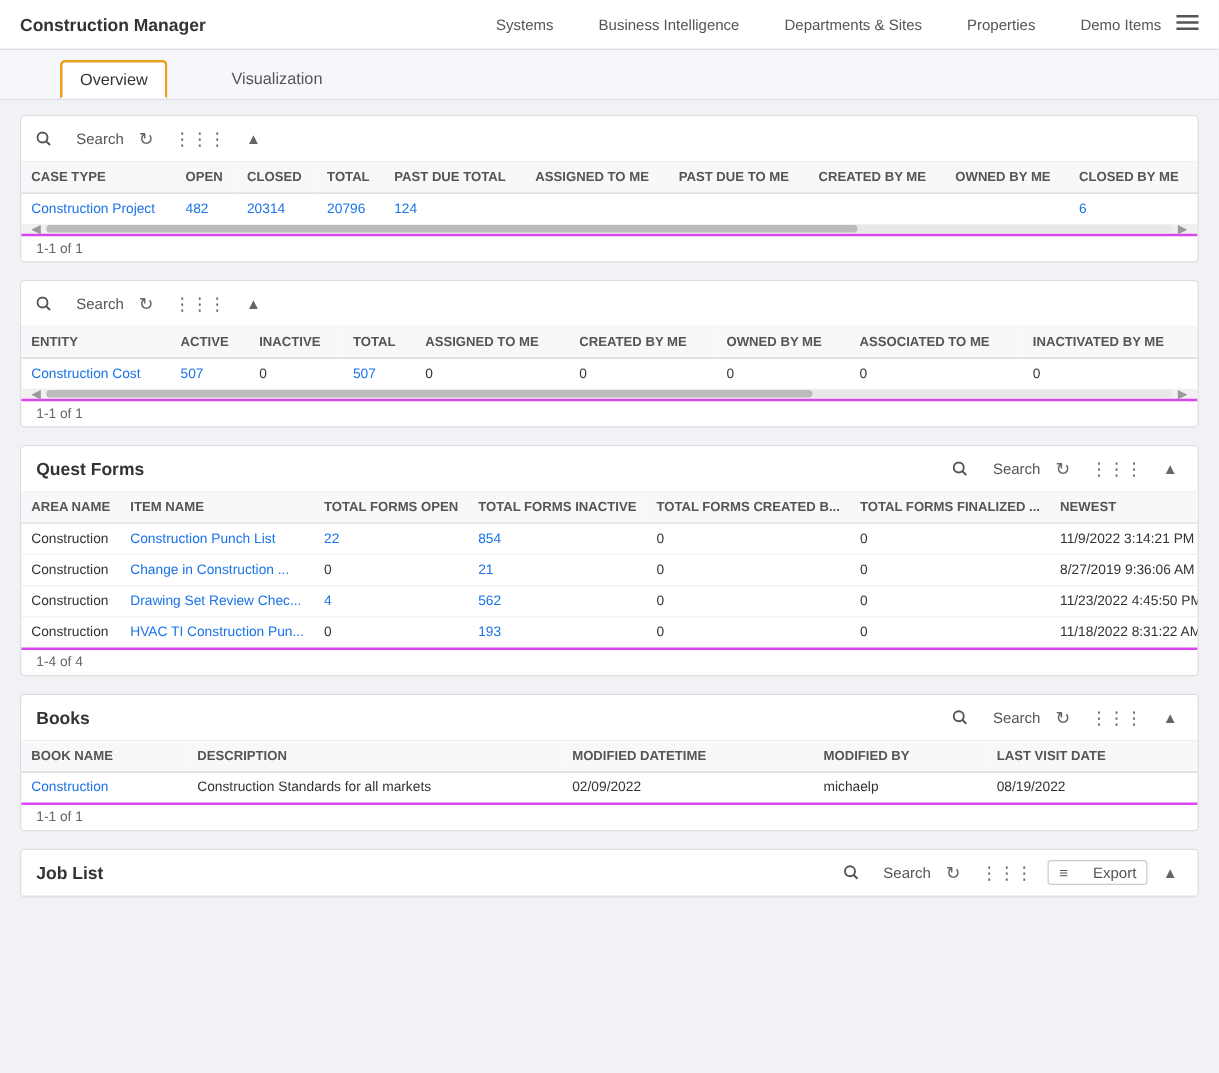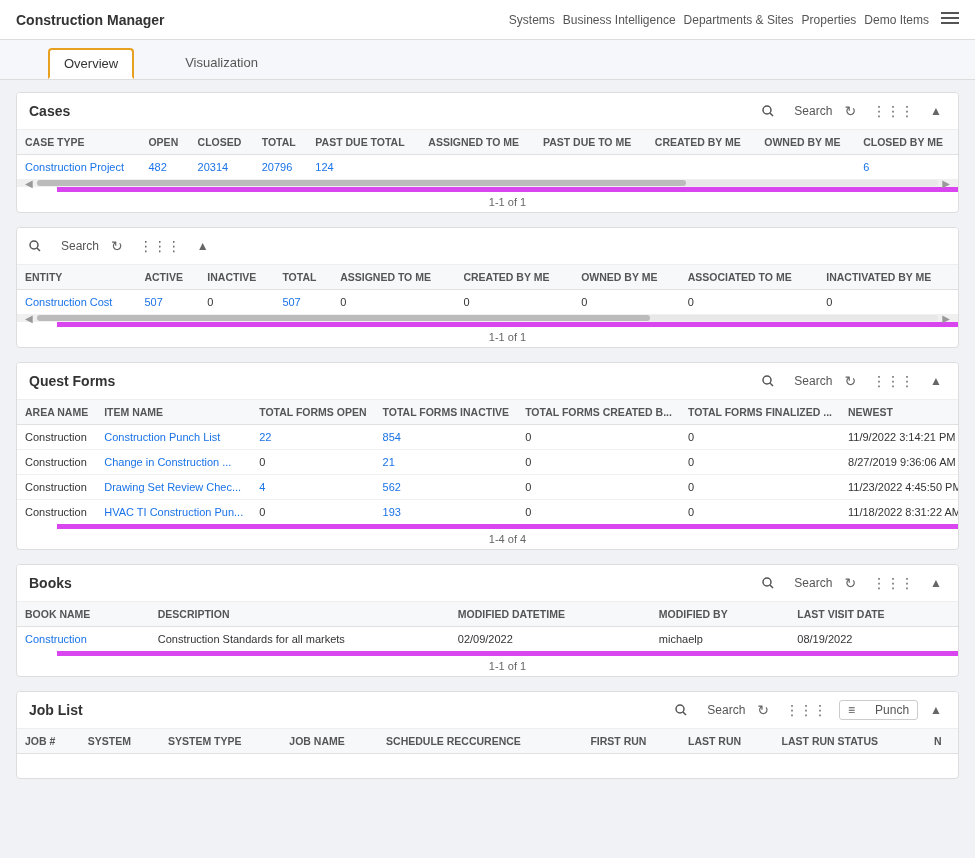--- a/index.html
+++ b/index.html
@@ -1,21 +1,21 @@
 <!DOCTYPE html>
 <html><head>
   <meta charset="utf-8">
   <style>
     * { box-sizing: border-box; margin: 0; padding: 0; }
     body { font-family: Arial, sans-serif; font-size: 12px; background: #f0f2f5; color: #333; width: 975px; min-height: 858px; }
 
     
     .top-nav { background: #fff; border-bottom: 1px solid #ddd; display: flex; align-items: center; padding: 0 16px; height: 40px; }
     .app-title { font-size: 14px; font-weight: bold; color: #333; margin-right: auto; text-align: center; }
-    .nav-links { display: flex; gap: 8px; }
+    .nav-links { display: flex; gap: 36px; }
     .nav-link { color: #555; font-size: 12px; cursor: pointer; text-decoration: none; }
     .nav-icon { margin-left: 12px; cursor: pointer; }
 
     
     .tabs-bar { background: #f5f7fa; border-bottom: 1px solid #ddd; padding: 8px 16px 0; display: flex; gap: 4px; }
     .tab { padding: 6px 14px; font-size: 13px; cursor: pointer; border: 1px solid transparent; border-radius: 4px 4px 0 0; background: transparent; color: #555; margin-left: 32px; }
     .tab.active { border: 2px solid #e8a020; background: #fff; color: #333; font-weight: 500; border-bottom-color: #fff; }
 
     
     .main { padding: 12px 16px; background: #f0f2f5; }
@@ -32,21 +32,21 @@
 
     
     .data-table { width: 100%; border-collapse: collapse; font-size: 11px; }
     .data-table thead tr { background: #f7f8fa; }
     .data-table th { padding: 6px 8px; text-align: left; font-weight: 600; color: #555; border-bottom: 1px solid #e0e0e0; white-space: nowrap; font-size: 10.5px; }
     .data-table td { padding: 6px 8px; border-bottom: 1px solid #f0f0f0; color: #333; white-space: nowrap; }
     .data-table tr:last-child td { border-bottom: none; }
     .data-table a, .link { color: #1a73e8; text-decoration: none; cursor: pointer; }
 
     
-    .table-footer { text-align: center; padding: 4px 12px; font-size: 11px; color: #666; border-top: 5px solid #d946ef; margin-left: 40px; }
+    .table-footer { text-align: left; padding: 4px 12px; font-size: 11px; color: #666; border-top: 2px solid #d946ef; }
 
     
     .scroll-area { overflow-x: auto; }
     .scroll-indicator { height: 8px; background: #f0f0f0; margin: 0; display: flex; align-items: center; padding: 0 8px; }
   </style>
 </head>
 <body>
 
 <div class="top-nav">
   <span class="app-title">Construction Manager</span>
@@ -68,21 +68,20 @@
 
 <div class="tabs-bar">
   <div class="tab active">Overview</div>
   <div class="tab">Visualization</div>
 </div>
 
 <div class="main">
 
   <div class="section-card">
     <div class="section-header">
-      <span class="section-title">Cases</span>
       <div class="section-controls">
         <button class="search-btn">
           <svg viewBox="0 0 12 12" fill="none">
               <circle cx="5" cy="5" r="4" stroke="#555" stroke-width="1.5"></circle>
               <line x1="8" y1="8" x2="11" y2="11" stroke="#555" stroke-width="1.5"></line>
             </svg>
           <span>Search</span>
         </button>
         <button class="ctrl-btn">↻</button>
         <button class="ctrl-btn">⋮⋮⋮</button>
@@ -312,40 +311,20 @@
           <svg viewBox="0 0 12 12" fill="none">
               <circle cx="5" cy="5" r="4" stroke="#555" stroke-width="1.5"></circle>
               <line x1="8" y1="8" x2="11" y2="11" stroke="#555" stroke-width="1.5"></line>
             </svg>
           <span>Search</span>
         </button>
         <button class="ctrl-btn">↻</button>
         <button class="ctrl-btn">⋮⋮⋮</button>
         <button class="search-btn" style="border:1px solid #ccc;padding:2px 8px;border-radius:3px;">
           <span>≡</span>
-          <span>Punch</span>
-        </button>
-        <button class="chevron-btn">▲</button>
-      </div>
-    </div>
-    <table class="data-table">
-      <thead>
-        <tr>
-          <th>JOB #</th>
-          <th>SYSTEM</th>
-          <th>SYSTEM TYPE</th>
-          <th>JOB NAME</th>
-          <th>SCHEDULE RECCURENCE</th>
-          <th>FIRST RUN</th>
-          <th>LAST RUN</th>
-          <th>LAST RUN STATUS</th>
-          <th>N</th>
-        </tr>
-      </thead>
-      <tbody>
-        <tr>
-          <td colspan="9" style="text-align:center;padding:12px;color:#999;font-size:11px;"></td>
-        </tr>
-      </tbody>
-    </table>
+          <span>Export</span>
+        </button>
+        <button class="chevron-btn">▲</button>
+      </div>
+    </div>
   </div>
 
 </div>
 
 </body></html>

